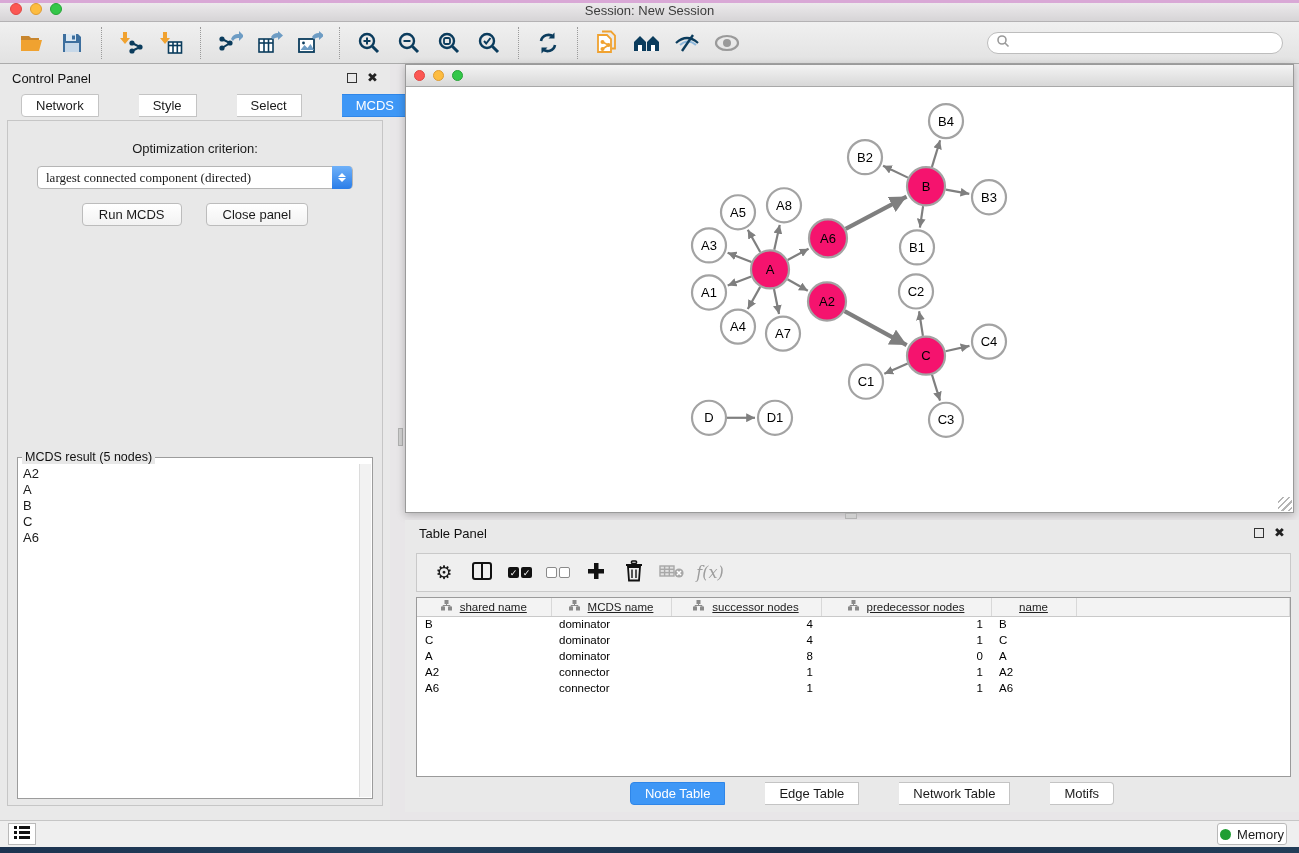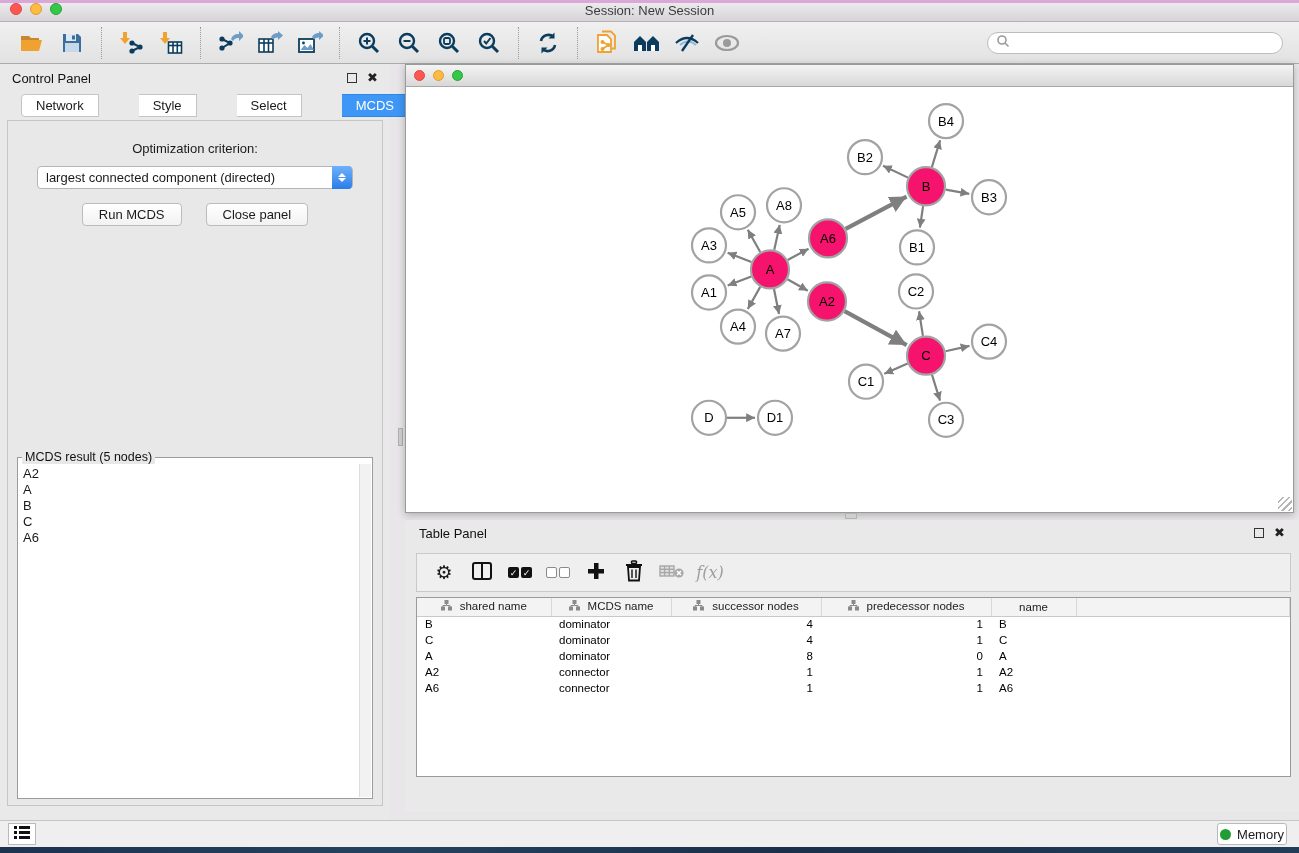--- a/index.html
+++ b/index.html
@@ -42,21 +42,21 @@
   #cp-tabs { display:flex; justify-content:center; margin-top:2px; }
   .seg-tab { height:23px; padding:0 14px; background:#fff; border:1px solid #c4c4c4; border-left:none;
     display:flex; align-items:center; font-size:13px; color:#1a1a1a; cursor:default;margin-left:40px; }
   .seg-tab:first-child { border-left:1px solid #c4c4c4; border-radius:4px 0 0 4px; }
   .seg-tab:last-child { border-radius:0 4px 4px 0; }
   .seg-tab.active { background:#3e97f6; border-color:#2f86e8; color:#fff; }
   #cp-content { position:absolute; left:7px; right:7px; top:56px; bottom:14px;
     border:1px solid #c6c6c6; background:#e8e8e8; }
   #opt-label { text-align:center; margin-top:20px; font-size:13px; }
   #combo { margin:10px auto 0; width:316px; height:23px; background:#fff; border:1px solid #b5b5b5;
-    border-radius:4px; display:flex; align-items:center; position:relative; cursor:default; }
+    border-radius:4px; display:flex; align-items:center; position:relative; cursor:default;font-family:Liberation Serif, serif; }
   #combo .combo-text { padding-left:8px; font-size:13px; }
   #combo .combo-stepper { position:absolute; right:0; top:-1px; bottom:-1px; width:20px; border-radius:0 4px 4px 0;
     background:linear-gradient(#6fb1f9,#2a7de8); display:flex; flex-direction:column; align-items:center; justify-content:center; gap:1px; }
   .chev { width:0; height:0; border-left:4px solid transparent; border-right:4px solid transparent; }
   .chev.up { border-bottom:4px solid #fff; }
   .chev.down { border-top:4px solid #fff; }
   #cp-buttons { display:flex; justify-content:center; gap:24px; margin-top:14px; }
   .mac-btn { height:23px; padding:0 16px; background:linear-gradient(#ffffff,#f2f2f2); border:1px solid #bcbcbc;
     border-radius:4px; font-size:13px; font-family:inherit; color:#1a1a1a; cursor:default; }
 
@@ -97,21 +97,21 @@
   .fx-glyph { font-family:"DejaVu Serif","Liberation Serif",serif; font-style:italic; font-size:16px; color:#9d9d9d; }
   .chkpair { display:flex; gap:2px; }
   .chk { width:11px; height:11px; border-radius:2px; display:flex; align-items:center; justify-content:center; }
   .chk.filled { background:#111; color:#fff; font-size:9px; font-weight:bold; }
   .chk.empty { border:1.5px solid #8a8a8a; background:#fff; }
 
   #tp-table { position:absolute; left:11px; right:8px; top:77px; bottom:35px; background:#fff; border:1px solid #9a9a9a; overflow:hidden; }
   table { border-collapse:collapse; width:100%; table-layout:fixed; }
   th { height:18px; background:#f3f3f3; border-bottom:1px solid #c9c9c9; border-right:1px solid #d8d8d8;
     font-weight:normal; font-size:11.5px; color:#222; text-align:center; white-space:nowrap; overflow:hidden; }
-  th .th-inner { display:flex; align-items:flex-start; justify-content:center; gap:8px; }
+  th .th-inner { display:flex; align-items:center; justify-content:center; gap:8px;text-decoration:underline; }
   td { height:16px; font-size:11.5px; padding:0 8px; white-space:nowrap; overflow:hidden; color:#000; }
   td.left { text-align:left; } td.right { text-align:right; }
   .colw0{width:134px}.colw1{width:120px}.colw2{width:150px}.colw3{width:170px}.colw4{width:85px}.colw5{width:auto}
 
   #tp-tabs { position:absolute; left:0; right:0; bottom:7px; display:flex; justify-content:center; }
 
   
   #status-bar { position:absolute; left:0; top:820px; width:100%; height:27px; background:#efefef; border-top:1px solid #c6c6c6;
     display:flex; align-items:center; padding:0 8px; }
   #taskmon-btn { width:28px; height:22px; background:#fff; border:1px solid #b9b9b9; display:flex; align-items:center; justify-content:center; }
@@ -621,20 +621,26 @@
               <td class="left">A6</td>
               <td class="left">connector</td>
               <td class="right">1</td>
               <td class="right">1</td>
               <td class="left">A6</td>
               <td class="left"></td>
             </tr>
           </tbody>
       </table>
     </div>
+    <div id="tp-tabs">
+        <div class="seg-tab active">Node Table</div>
+        <div class="seg-tab">Edge Table</div>
+        <div class="seg-tab">Network Table</div>
+        <div class="seg-tab">Motifs</div>
+      </div>
   </div>
 
   <div id="status-bar">
     <div id="taskmon-btn">
       <span><svg width="16" height="13" viewBox="0 0 16 13">
             <g fill="#111">
               <rect x="0" y="0" width="3" height="3"></rect>
               <rect x="5" y="0" width="11" height="3"></rect>
               <rect x="0" y="5" width="3" height="3"></rect>
               <rect x="5" y="5" width="11" height="3"></rect>

